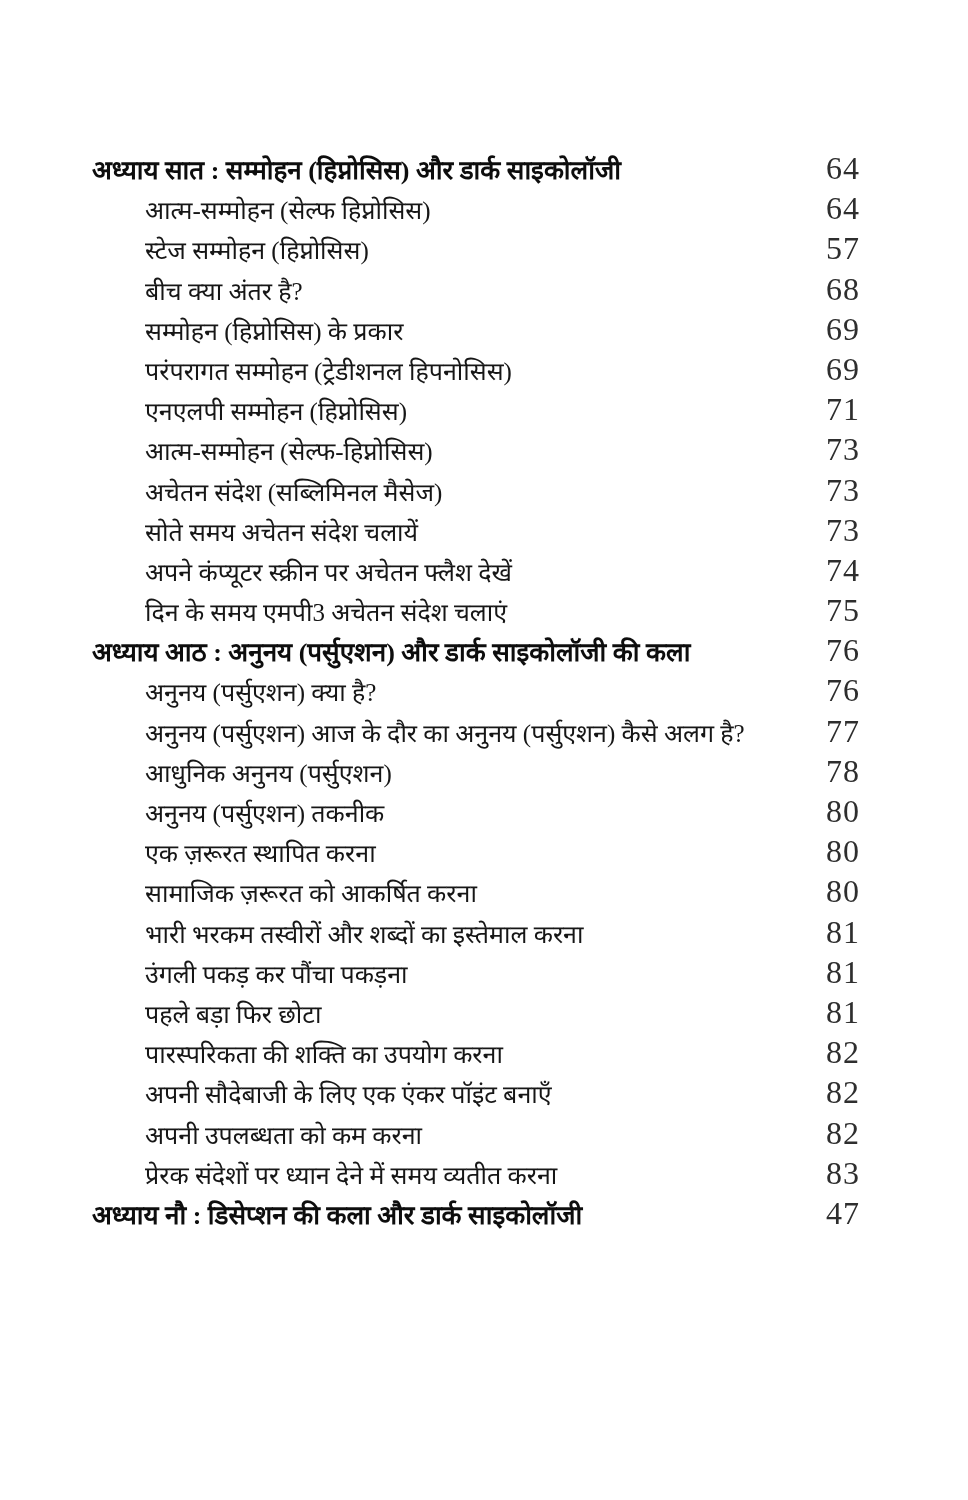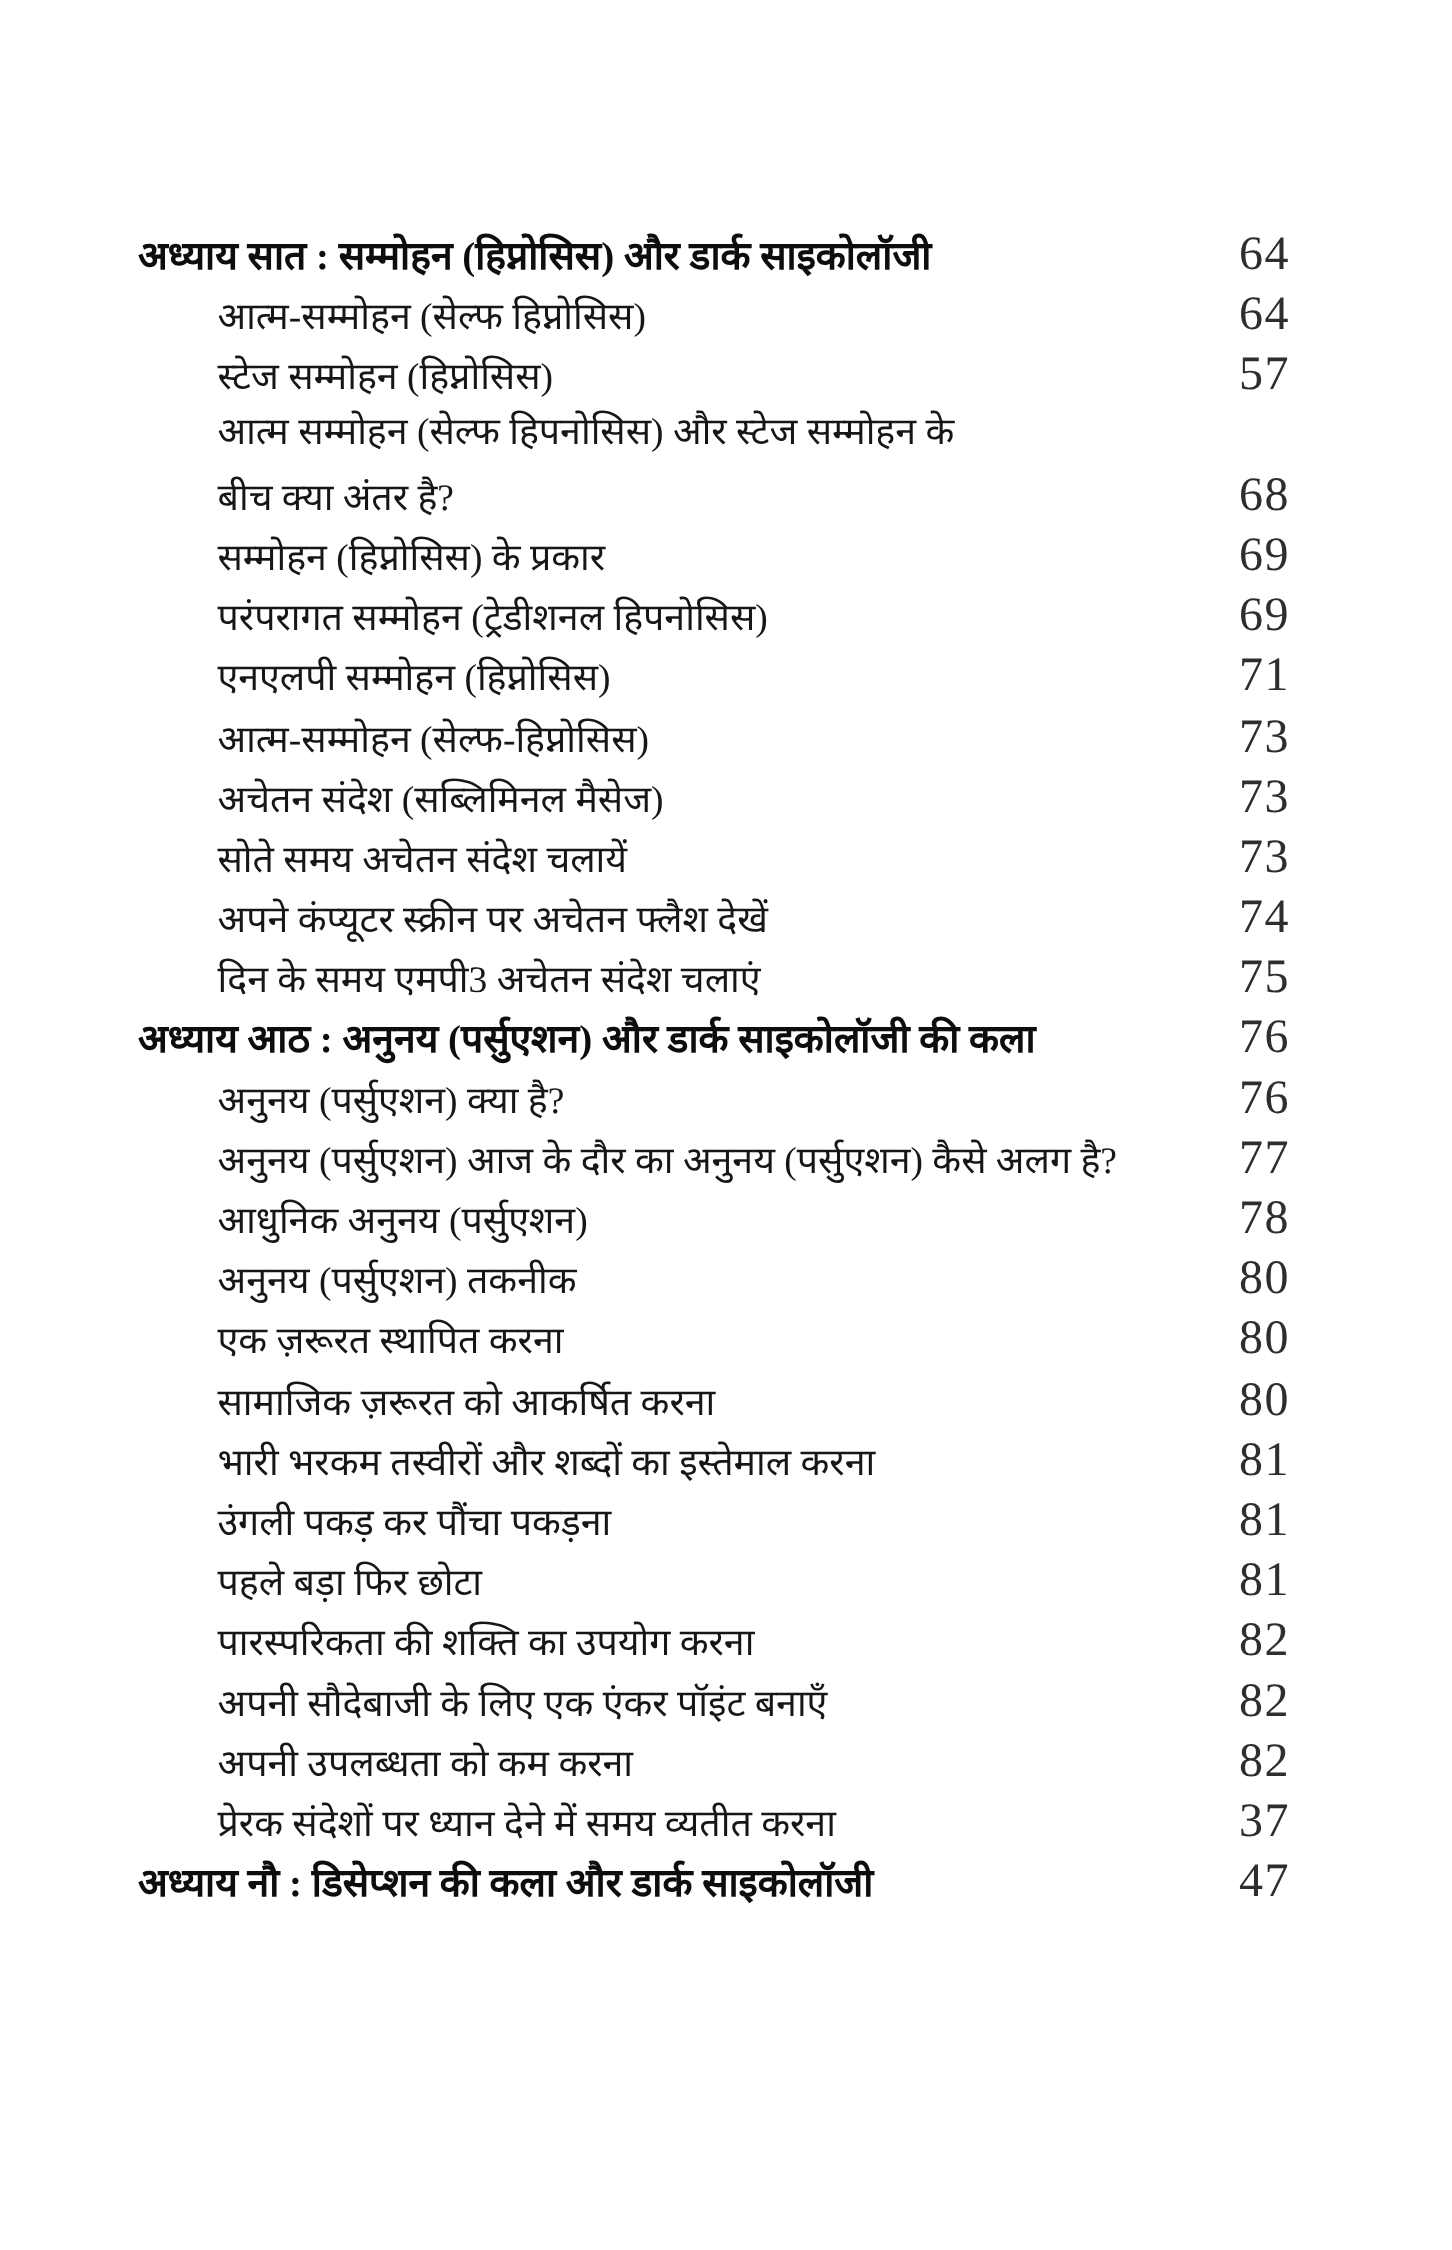--- a/index.html
+++ b/index.html
@@ -67,24 +67,20 @@
   <div class="toc-row sub">
     <span class="toc-label"><span class="indent"></span>आत्म-सम्मोहन (सेल्फ हिप्नोसिस)</span>
     <span class="toc-page-num">64</span>
   </div>
 
   <div class="toc-row sub">
     <span class="toc-label"><span class="indent"></span>स्टेज सम्मोहन (हिप्नोसिस)</span>
     <span class="toc-page-num">57</span>
   </div>
 
-  <div class="toc-row sub">
-    <span class="toc-label"><span class="indent"></span>आत्म सम्मोहन (सेल्फ हिपनोसिस) और स्टेज सम्मोहन के</span>
-    <span class="toc-page-num"></span>
-  </div>
 
   <div class="toc-row sub">
     <span class="toc-label"><span class="indent"></span>बीच क्या अंतर है?</span>
     <span class="toc-page-num">68</span>
   </div>
 
   <div class="toc-row sub">
     <span class="toc-label"><span class="indent"></span>सम्मोहन (हिप्नोसिस) के प्रकार</span>
     <span class="toc-page-num">69</span>
   </div>
@@ -185,21 +181,21 @@
     <span class="toc-page-num">82</span>
   </div>
 
   <div class="toc-row sub">
     <span class="toc-label"><span class="indent"></span>अपनी उपलब्धता को कम करना</span>
     <span class="toc-page-num">82</span>
   </div>
 
   <div class="toc-row sub">
     <span class="toc-label"><span class="indent"></span>प्रेरक संदेशों पर ध्यान देने में समय व्यतीत करना</span>
-    <span class="toc-page-num">37</span>
+    <span class="toc-page-num">83</span>
   </div>
 
   <div class="toc-row chapter">
     <span class="toc-label">अध्याय नौ : डिसेप्शन की कला और डार्क साइकोलॉजी</span>
     <span class="toc-page-num">47</span>
   </div>
 </div>
 </div>
 
 </body></html>

